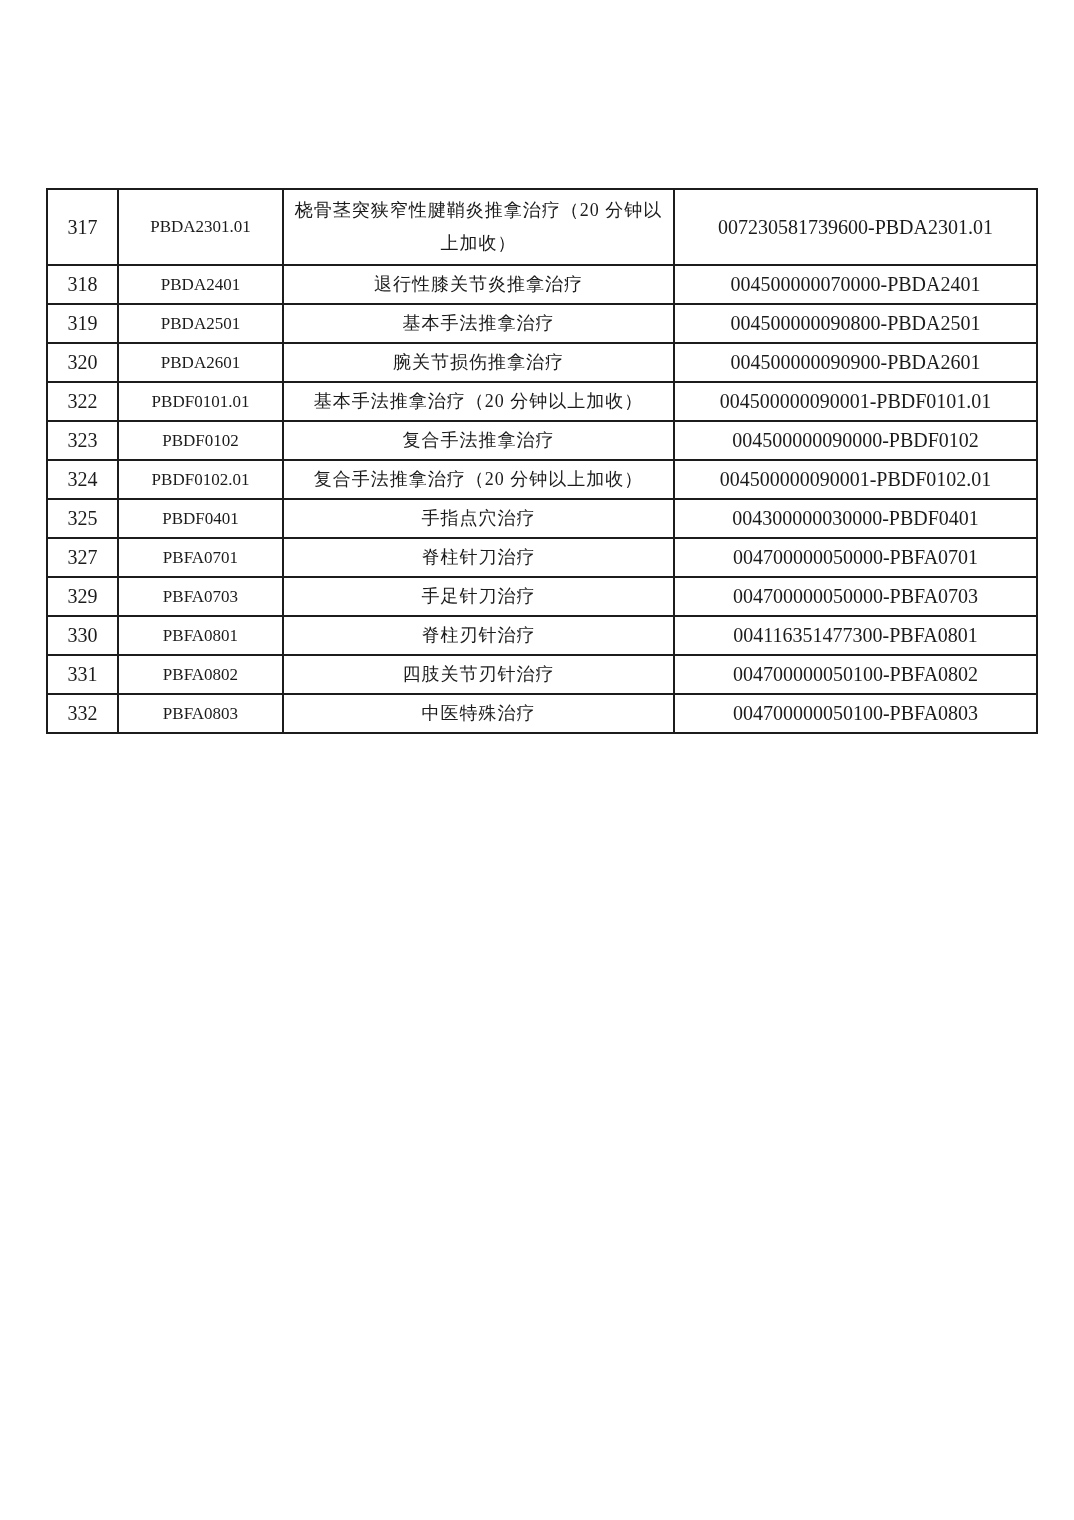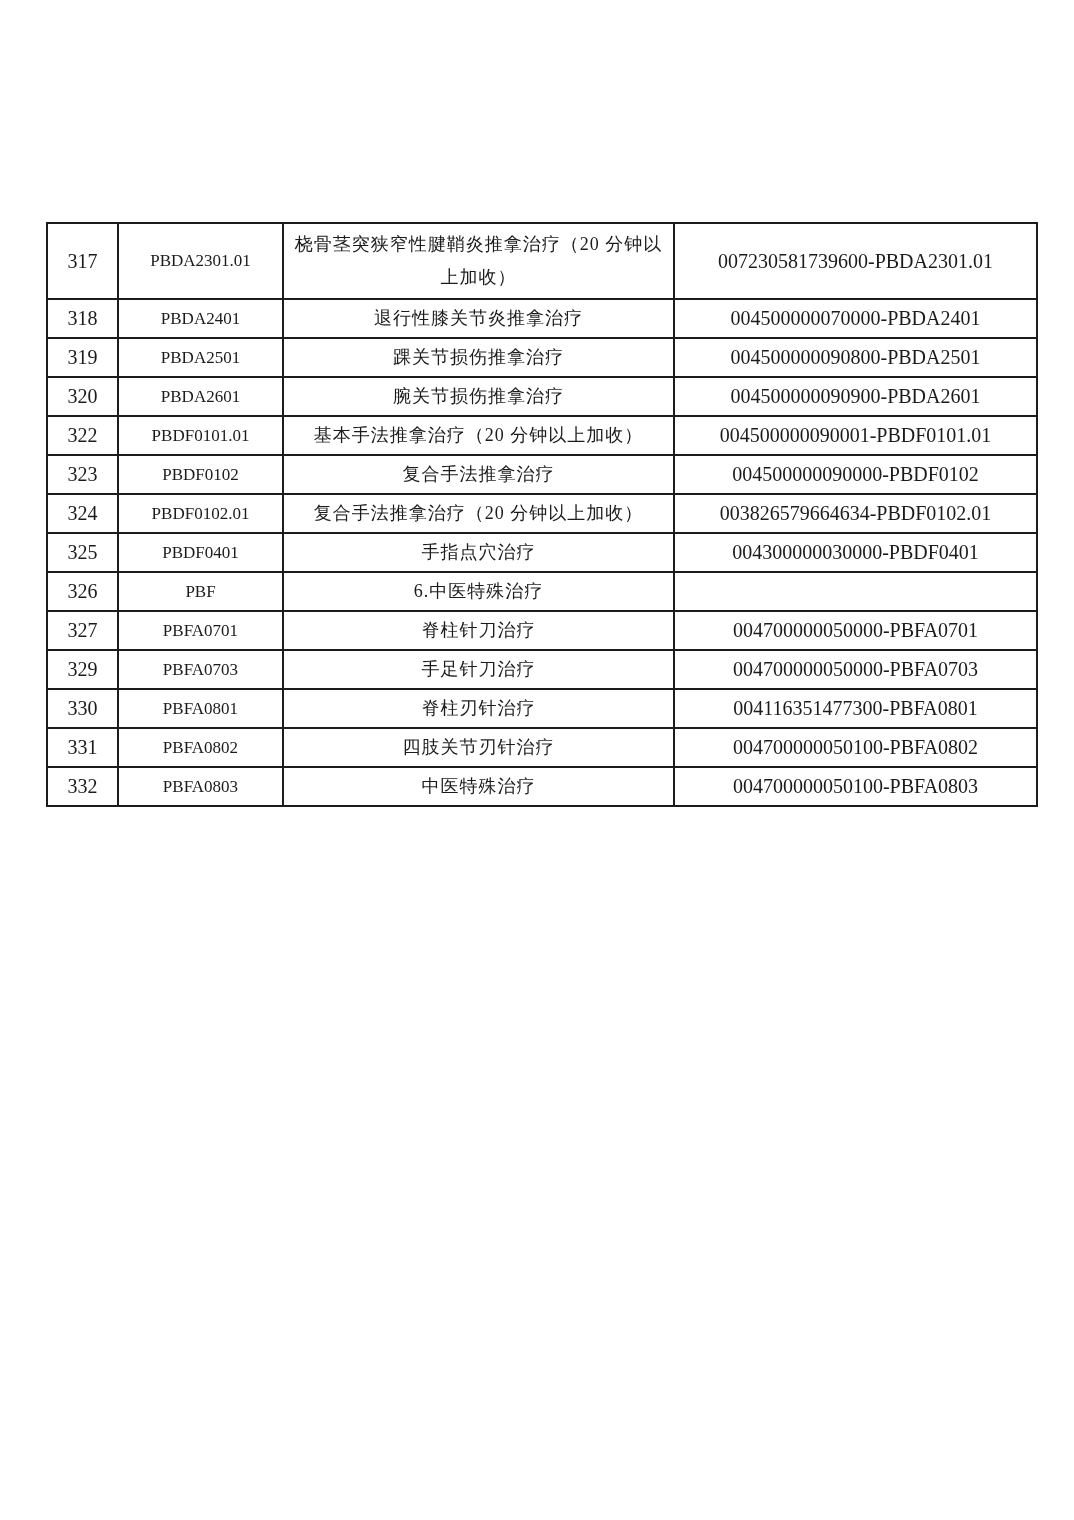--- a/index.html
+++ b/index.html
@@ -8,21 +8,20 @@
     background: #ffffff;
   }
   .page {
     position: relative;
     width: 1074px;
     height: 1300px;
     background: #ffffff;
     overflow: hidden;
     font-family: "Liberation Serif", "DejaVu Serif", serif;
     color: #1b1b1b;
-    margin-top: 34px;
   }
   table.code-table {
     position: absolute;
     left: 46px;
     top: 188px;
     width: 990px;
     border-collapse: collapse;
     table-layout: fixed;
   }
   table.code-table td {
@@ -73,21 +72,21 @@
         </tr>
         <tr>
           <td class="col-no">318</td>
           <td class="col-code">PBDA2401</td>
           <td class="col-name">退行性膝关节炎推拿治疗</td>
           <td class="col-std">004500000070000-PBDA2401</td>
         </tr>
         <tr>
           <td class="col-no">319</td>
           <td class="col-code">PBDA2501</td>
-          <td class="col-name">踝关节损伤推拿治疗</td>
+          <td class="col-name">基本手法推拿治疗</td>
           <td class="col-std">004500000090800-PBDA2501</td>
         </tr>
         <tr>
           <td class="col-no">320</td>
           <td class="col-code">PBDA2601</td>
           <td class="col-name">腕关节损伤推拿治疗</td>
           <td class="col-std">004500000090900-PBDA2601</td>
         </tr>
         <tr>
           <td class="col-no">322</td>
@@ -98,33 +97,27 @@
         <tr>
           <td class="col-no">323</td>
           <td class="col-code">PBDF0102</td>
           <td class="col-name">复合手法推拿治疗</td>
           <td class="col-std">004500000090000-PBDF0102</td>
         </tr>
         <tr>
           <td class="col-no">324</td>
           <td class="col-code">PBDF0102.01</td>
           <td class="col-name">复合手法推拿治疗（20 分钟以上加收）</td>
-          <td class="col-std">003826579664634-PBDF0102.01</td>
+          <td class="col-std">004500000090001-PBDF0102.01</td>
         </tr>
         <tr>
           <td class="col-no">325</td>
           <td class="col-code">PBDF0401</td>
           <td class="col-name">手指点穴治疗</td>
           <td class="col-std">004300000030000-PBDF0401</td>
-        </tr>
-        <tr>
-          <td class="col-no">326</td>
-          <td class="col-code">PBF</td>
-          <td class="col-name">6.中医特殊治疗</td>
-          <td class="col-std"></td>
         </tr>
         <tr>
           <td class="col-no">327</td>
           <td class="col-code">PBFA0701</td>
           <td class="col-name">脊柱针刀治疗</td>
           <td class="col-std">004700000050000-PBFA0701</td>
         </tr>
         <tr>
           <td class="col-no">329</td>
           <td class="col-code">PBFA0703</td>

